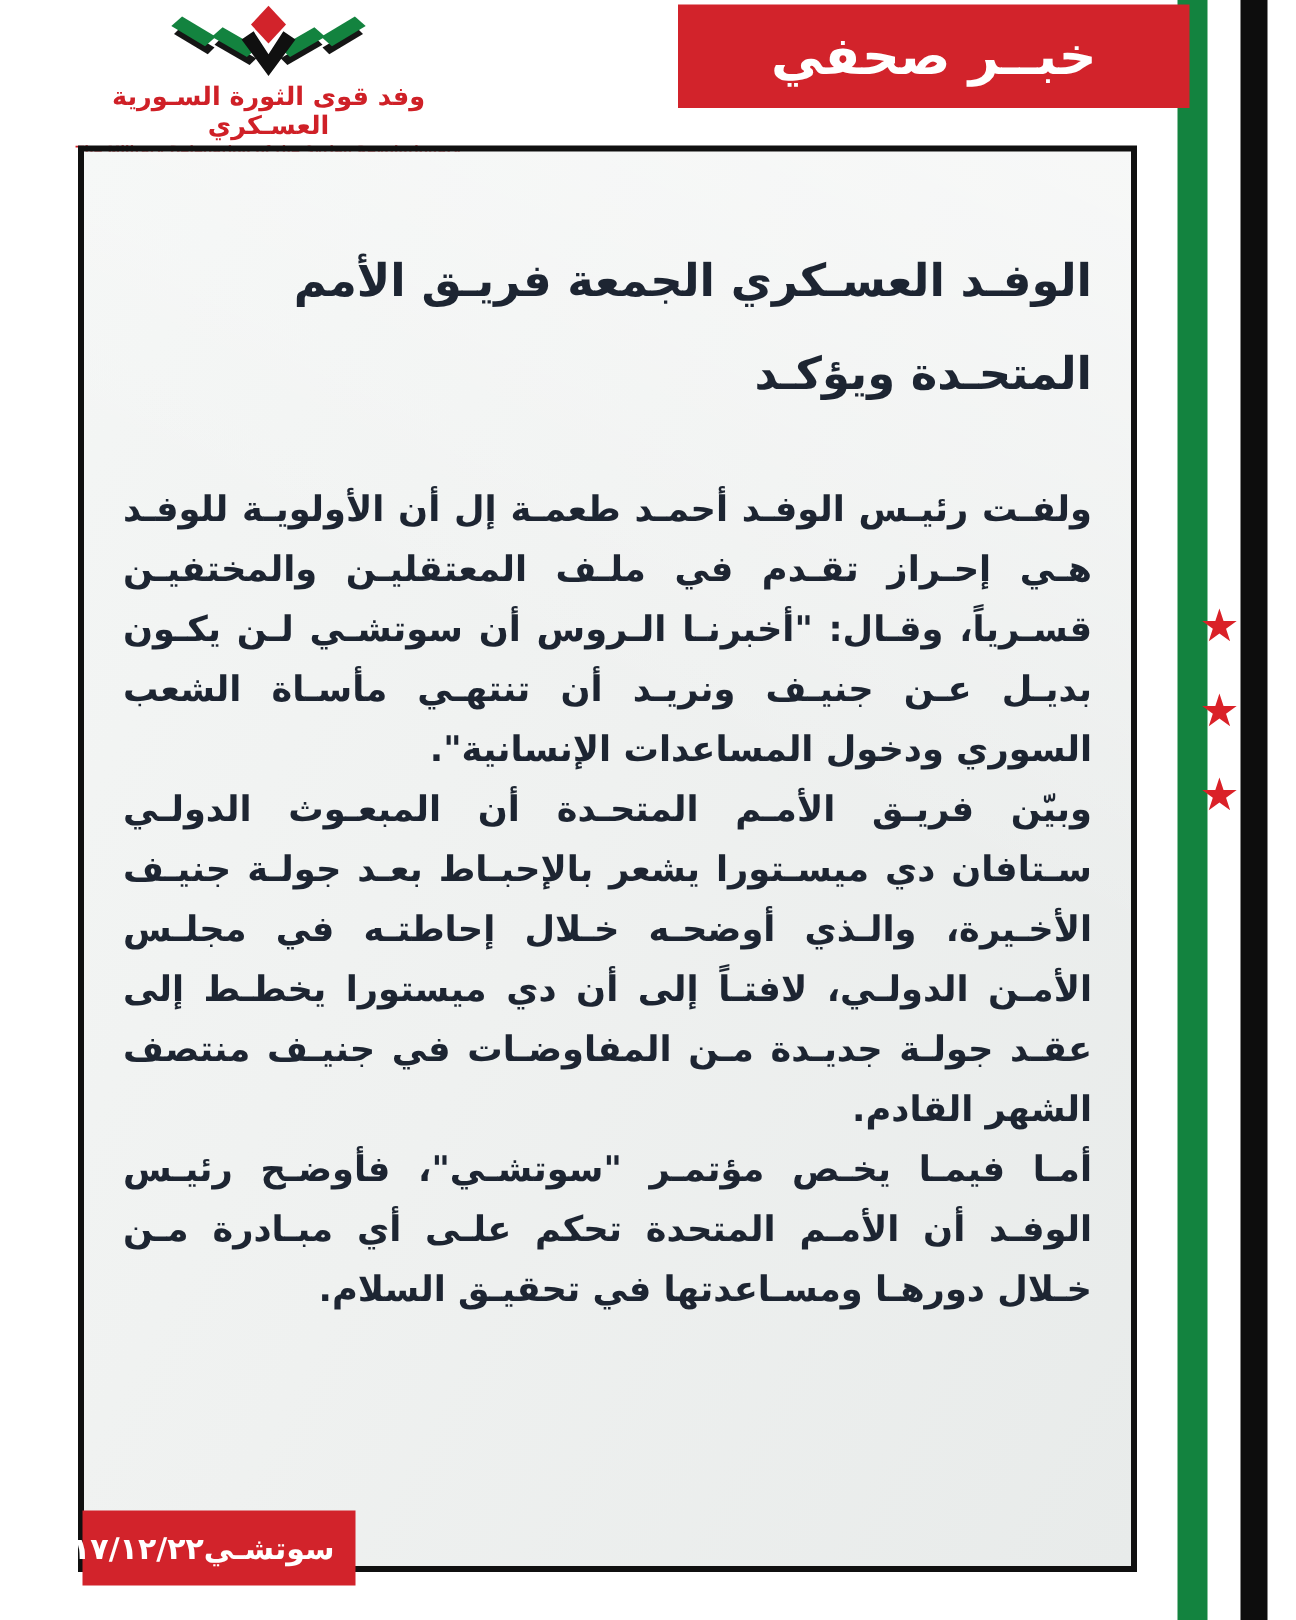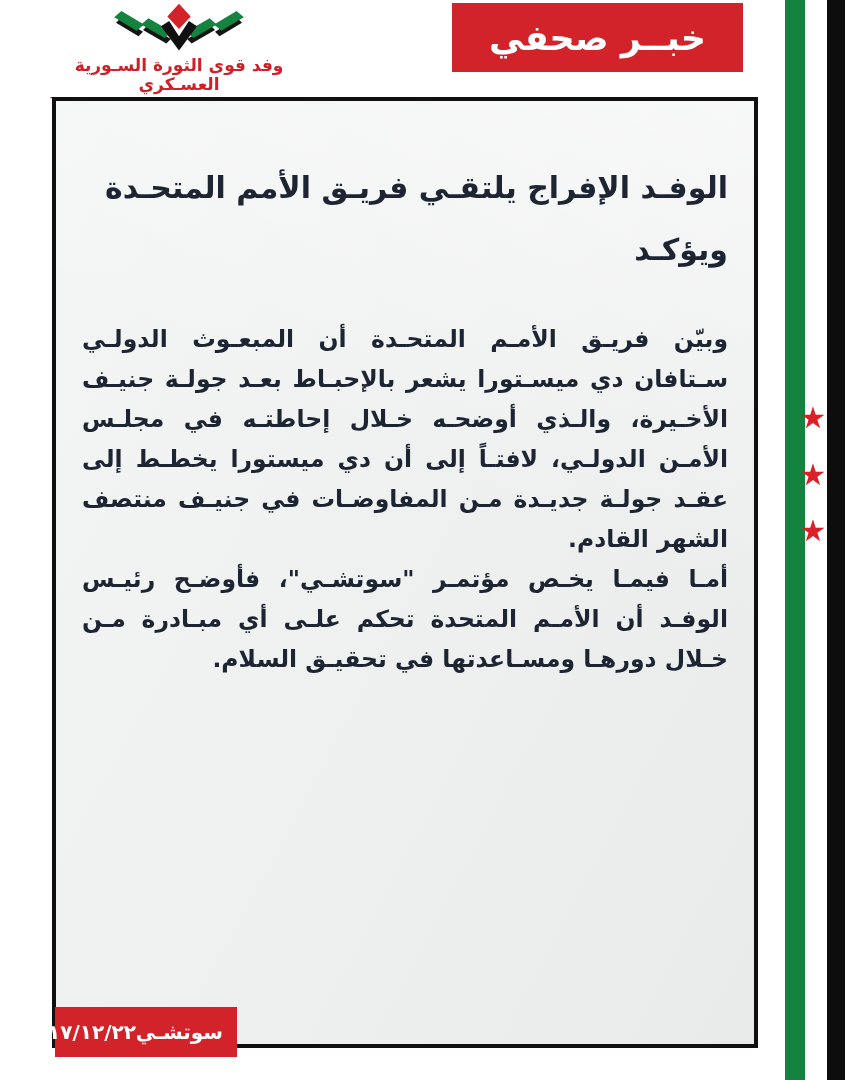--- a/index.html
+++ b/index.html
@@ -17,21 +17,21 @@
                 color:#da2128; font-size:30px; line-height:30px; }
   .star-1 { top:403px; } .star-2 { top:460px; } .star-3 { top:516px; }
 
   
   .logo-block { position:absolute; left:38px; top:2px; width:282px; text-align:center; }
   .logo-mark  { width:152px; height:54px; display:block; margin:0 auto; }
   .logo-ar { color:#cf2027; font-size:17px; font-weight:bold; direction:rtl; line-height:19px; }
   .logo-en { color:#cf2027; font-size:8.5px; font-weight:bold; margin-top:2px; letter-spacing:.2px; }
 
   .press-banner {
-    position:absolute; left:452px; top:3px; width:291px; height:69px;
+    position:absolute; left:452px; top:3px; width:341px; height:69px;
     background:#d2232b; color:#ffffff; direction:rtl;
     display:flex; align-items:center; justify-content:center;
     font-size:35px; font-weight:bold;
   }
 
   
   .doc-sheet {
     position:absolute; left:52px; top:97px; width:706px; height:951px;
     box-sizing:border-box; border:4px solid #101010;
     background:
@@ -83,23 +83,24 @@
     <polygon points="80,2 93,16 80,30 67,16" fill="#d2232b"></polygon>
   </svg>
   <div class="logo-ar">وفد قوى الثورة السـورية العسـكري</div>
   <div class="logo-en">The Military Delegation of the Syrian Revolutionary Forces</div>
 </div>
 
 <div class="press-banner">خبــر صحفي</div>
 
 <div class="doc-sheet">
   <div class="doc-title">
-    <div>الوفـد الإفراج يلتقـي فريـق الأمم المتحـدة ويؤكـد</div>
+    <div>الوفـد العسـكري الجمعة فريـق الأمم المتحـدة ويؤكـد</div>
   </div>
   <div class="doc-body">
+    <p>ولفـت رئيـس الوفـد أحمـد طعمـة إل أن الأولويـة للوفـد هـي إحـراز تقـدم في ملـف المعتقليـن والمختفيـن قسـرياً، وقـال: "أخبرنـا الـروس أن سوتشـي لـن يكـون بديـل عـن جنيـف ونريـد أن تنتهـي مأسـاة الشعب السوري ودخول المساعدات الإنسانية".</p>
     <p>وبيّن فريـق الأمـم المتحـدة أن المبعـوث الدولـي سـتافان دي ميسـتورا يشعر بالإحبـاط بعـد جولـة جنيـف الأخـيرة، والـذي أوضحـه خـلال إحاطتـه في مجلـس الأمـن الدولـي، لافتـاً إلى أن دي ميستورا يخطـط إلى عقـد جولـة جديـدة مـن المفاوضـات في جنيـف منتصف الشهر القادم.</p>
     <p>أمـا فيمـا يخـص مؤتمـر "سوتشـي"، فأوضـح رئيـس الوفـد أن الأمـم المتحدة تحكم علـى أي مبـادرة مـن خـلال دورهـا ومسـاعدتها في تحقيـق السلام.</p>
   </div>
 
 </div>
 
 <div class="date-plate">
   <span>سوتشـي</span>
   <span>٢٠١٧/١٢/٢٢</span>
 </div>

